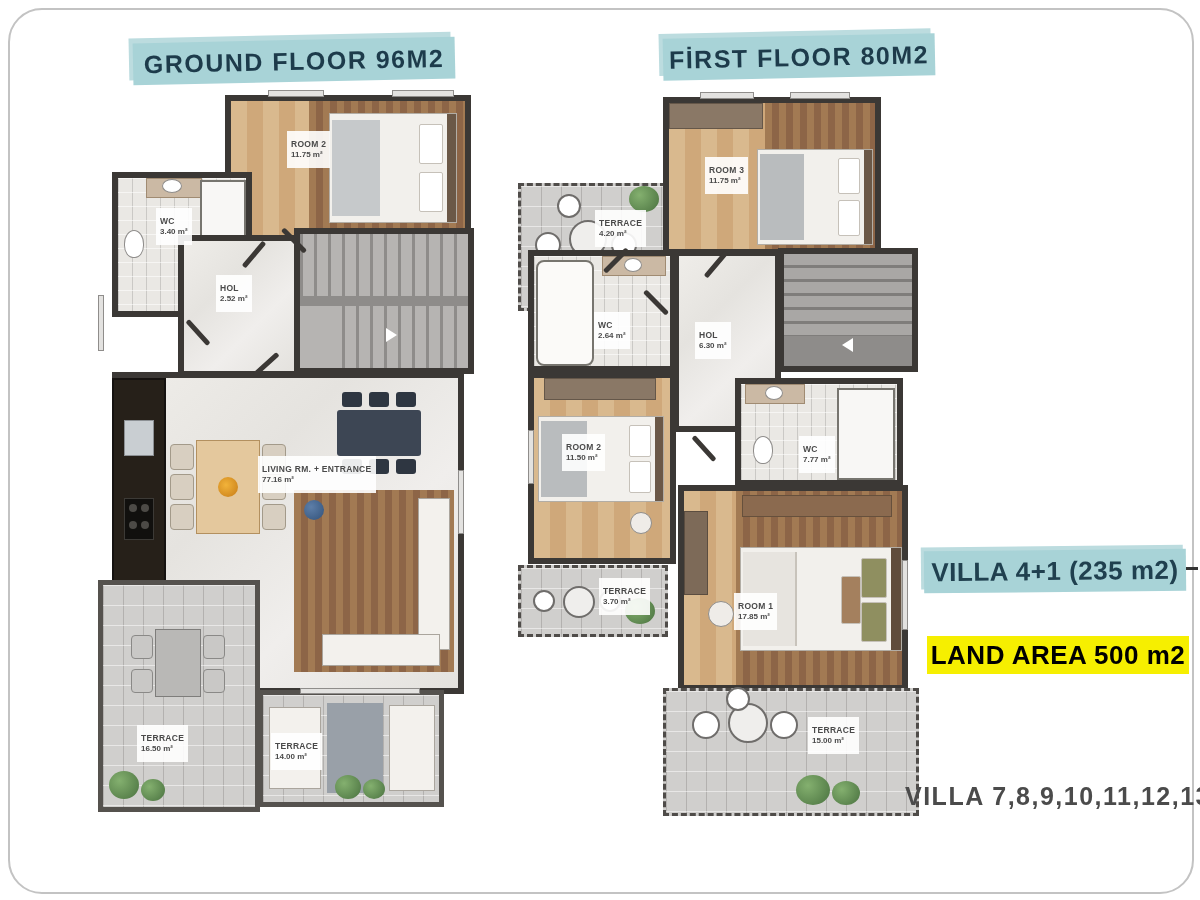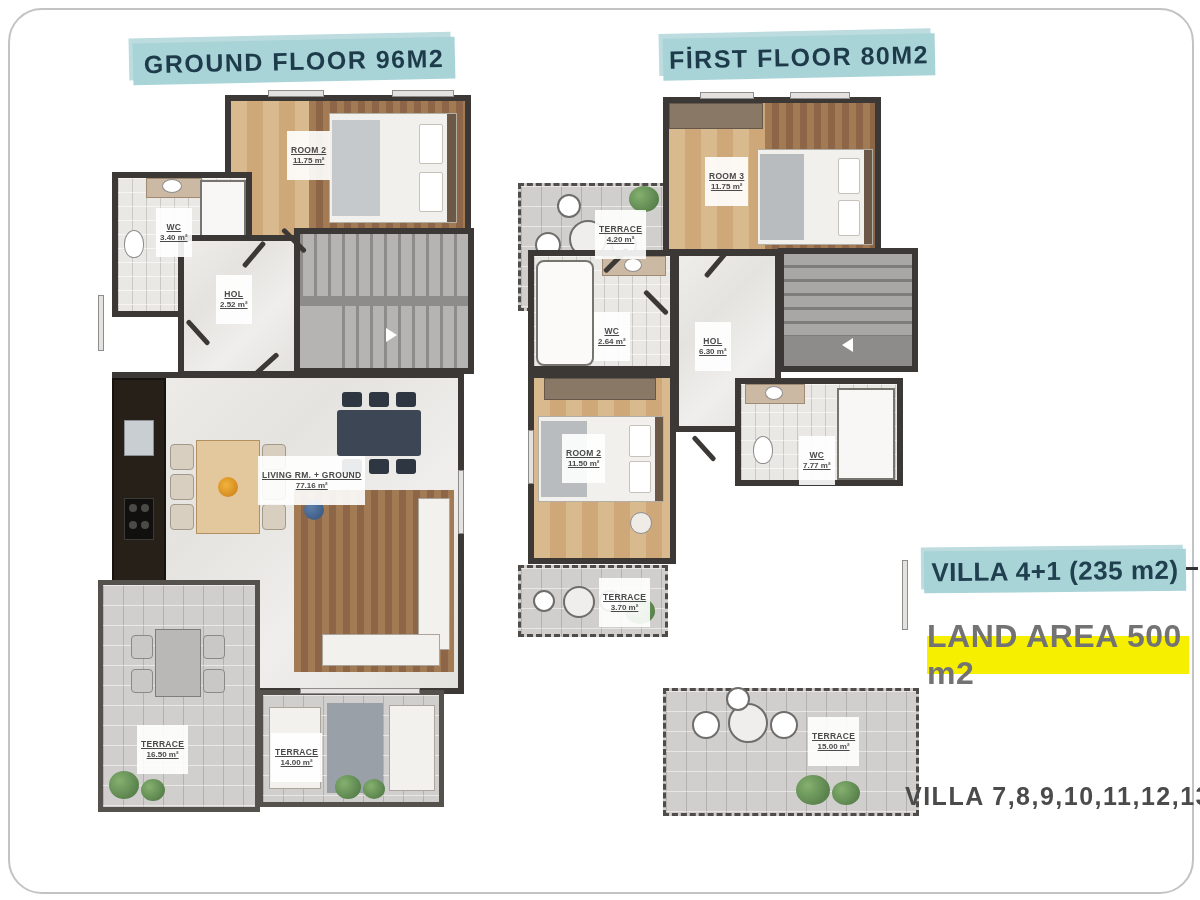--- a/index.html
+++ b/index.html
@@ -20,43 +20,43 @@
   .tileS{background-color:#eae8e4;background-image:linear-gradient(rgba(255,255,255,.55) 1px,transparent 1px),
          linear-gradient(90deg,rgba(165,163,160,.45) 1px,transparent 1px);background-size:14px 14px;}
   .tile{background-color:#d0cfcd;background-image:linear-gradient(rgba(255,255,255,.5) 1px,transparent 1px),
         linear-gradient(90deg,rgba(150,148,146,.5) 1px,transparent 1px);background-size:20px 20px;}
   .wood{background:repeating-linear-gradient(90deg,#d9b98e 0 16px,#cfa87a 16px 32px);}
   .wood2{background:repeating-linear-gradient(90deg,#a27a53 0 7px,#8d6547 7px 14px);}
   .stairsV{background:repeating-linear-gradient(90deg,#8e8c8a 0 3px,#b6b4b2 3px 14px);}
   .stairsH{background:repeating-linear-gradient(0deg,#7f7d7b 0 3px,#a9a7a5 3px 14px);}
   .rail{position:absolute;box-sizing:border-box;border:3px dashed #4f4c49;}
   
-  .chip{position:absolute;background:rgba(255,255,255,.9);padding:14px 4px;text-align:center;
-        color:#4a4a4a;line-height:1.25;z-index:5;text-decoration:underline;}
+  .chip{position:absolute;background:rgba(255,255,255,.9);padding:8px 4px;text-align:left;
+        color:#4a4a4a;line-height:1.25;z-index:5;}
   .chip .nm{display:block;font-size:8.5px;font-weight:bold;letter-spacing:.3px;white-space:nowrap;}
   .chip .ar{display:block;font-size:8px;font-weight:600;white-space:nowrap;}
   .win{position:absolute;background:#e3e2e0;border:1px solid #8f8d8b;box-sizing:border-box;}
   .door{position:absolute;width:32px;height:5px;background:#3b3835;border-radius:2px;}
   .bedB{position:absolute;background:#f2f0ec;border:1px solid #b2ada5;box-sizing:border-box;}
   .hb{position:absolute;background:#6b5847;}
   .pil{position:absolute;background:#fff;border:1px solid #c6c1b9;border-radius:2px;}
   .plant{position:absolute;border-radius:50%;background:radial-gradient(circle at 35% 35%,#84b06f,#49713f);}
   .circ{position:absolute;border-radius:50%;box-sizing:border-box;}
   .sofa{position:absolute;background:#f3f1ed;border:1px solid #aaa59d;box-sizing:border-box;}
   .dark{background:#262019;}
   
   .villaBanner{position:absolute;left:924px;top:550px;width:262px;height:42px;background:#a8d3d7;
                display:flex;align-items:center;justify-content:center;transform:rotate(-.6deg);
                color:#20404f;font-size:26px;font-weight:bold;letter-spacing:.5px;
                box-shadow:-3px -4px 0 0 #bcdcdf;}
   .terraceTxt{position:absolute;left:946px;top:596px;width:210px;height:34px;color:#2b2b2b;
               font-size:27px;text-align:center;}
   .landArea{position:absolute;left:927px;top:636px;width:262px;height:38px;background:#f6ef00;
-            display:flex;align-items:center;justify-content:center;color:#737373;
-            font-size:32px;font-weight:bold;letter-spacing:.5px;}
+            display:flex;align-items:center;justify-content:center;color:#000000;
+            font-size:26px;font-weight:bold;letter-spacing:.5px;}
   .villaNums{position:absolute;left:905px;top:782px;color:#4b4b4b;font-size:25px;font-weight:bold;
              letter-spacing:1.5px;white-space:nowrap;}
   .dash{position:absolute;left:1186px;top:567px;width:12px;height:3px;background:#333;}
   .arrowR{position:absolute;width:0;height:0;border-top:7px solid transparent;border-bottom:7px solid transparent;
           border-left:11px solid #fff;}
   .arrowL{position:absolute;width:0;height:0;border-top:7px solid transparent;border-bottom:7px solid transparent;
           border-right:11px solid #fff;}
 </style>
 </head>
 <body>
@@ -128,21 +128,21 @@
     <div class="abs" style="left:52px;top:126px;width:22px;height:24px;background:#d8cfc1;border:1px solid #a39a8a;border-radius:4px;"></div>
     <div class="abs" style="left:144px;top:66px;width:22px;height:24px;background:#d8cfc1;border:1px solid #a39a8a;border-radius:4px;"></div>
     <div class="abs" style="left:144px;top:96px;width:22px;height:24px;background:#d8cfc1;border:1px solid #a39a8a;border-radius:4px;"></div>
     <div class="abs" style="left:144px;top:126px;width:22px;height:24px;background:#d8cfc1;border:1px solid #a39a8a;border-radius:4px;"></div>
 
     <div class="abs wood2" style="left:176px;top:112px;width:160px;height:182px;"></div>
     <div class="sofa" style="left:300px;top:120px;width:32px;height:152px;"></div>
     <div class="sofa" style="left:204px;top:256px;width:118px;height:32px;"></div>
     <div class="plant" style="left:186px;top:122px;width:20px;height:20px;background:radial-gradient(circle at 35% 35%,#5d7ea8,#32527a);"></div>
     <div class="chip" style="left:140px;top:78px;">
-      <span class="nm">LIVING RM. + GROUND</span>
+      <span class="nm">LIVING RM. + ENTRANCE</span>
       <span class="ar">77.16 m²</span>
     </div>
   </div>
 
   <div class="abs dark" style="left:112px;top:378px;width:54px;height:260px;border:2px solid #151210;box-sizing:border-box;">
     <div class="abs" style="left:10px;top:40px;width:28px;height:34px;background:#c9ced2;border:1px solid #8c9094;"></div>
     <div class="abs" style="left:10px;top:118px;width:28px;height:40px;background:#11100e;border:1px solid #3c3a36;">
       <div class="circ" style="left:4px;top:5px;width:8px;height:8px;background:#4c4a46;"></div>
       <div class="circ" style="left:16px;top:5px;width:8px;height:8px;background:#4c4a46;"></div>
       <div class="circ" style="left:4px;top:22px;width:8px;height:8px;background:#4c4a46;"></div>
@@ -266,20 +266,37 @@
     <div class="circ" style="left:42px;top:18px;width:32px;height:32px;background:#efeeec;border:2px solid #6f6d6b;"></div>
     <div class="circ" style="left:12px;top:22px;width:22px;height:22px;background:#fff;border:2px solid #6f6d6b;"></div>
     <div class="circ" style="left:78px;top:22px;width:22px;height:22px;background:#fff;border:2px solid #6f6d6b;"></div>
     <div class="plant" style="left:104px;top:30px;width:30px;height:26px;"></div>
     <div class="chip" style="left:78px;top:10px;">
       <span class="nm">TERRACE</span>
       <span class="ar">3.70 m²</span>
     </div>
   </div>
 
+  <div class="r wood" style="left:678px;top:485px;width:230px;height:206px;">
+    <div class="abs wood2" style="left:52px;top:0;width:166px;height:194px;"></div>
+    <div class="abs" style="left:58px;top:4px;width:150px;height:22px;background:#8b6a4f;border:1px solid #66503c;box-sizing:border-box;"></div>
+    <div class="abs" style="left:0;top:20px;width:24px;height:84px;background:#7d6a58;border:1px solid #5b4d40;box-sizing:border-box;"></div>
+    <div class="circ" style="left:24px;top:110px;width:26px;height:26px;background:#efece8;border:1.5px solid #8f8d8b;"></div>
+    <div class="bedB" style="left:56px;top:56px;width:162px;height:104px;">
+      <div class="hb" style="right:0;top:0;width:10px;height:102px;background:#5f4c3c;"></div>
+      <div class="pil" style="right:14px;top:10px;width:24px;height:38px;background:#8f8f60;"></div>
+      <div class="pil" style="right:14px;top:54px;width:24px;height:38px;background:#8f8f60;"></div>
+      <div class="pil" style="right:40px;top:28px;width:18px;height:46px;background:#a4805e;"></div>
+      <div class="abs" style="left:2px;top:4px;width:52px;height:94px;background:#e7e4df;border-right:2px solid #c8c3bb;"></div>
+    </div>
+    <div class="chip" style="left:50px;top:102px;">
+      <span class="nm">ROOM 1</span>
+      <span class="ar">17.85 m²</span>
+    </div>
+  </div>
 
   <div class="rail tile" style="left:663px;top:688px;width:256px;height:128px;">
     <div class="circ" style="left:62px;top:12px;width:40px;height:40px;background:#efeeec;border:2px solid #6f6d6b;"></div>
     <div class="circ" style="left:26px;top:20px;width:28px;height:28px;background:#fff;border:2px solid #6f6d6b;"></div>
     <div class="circ" style="left:104px;top:20px;width:28px;height:28px;background:#fff;border:2px solid #6f6d6b;"></div>
     <div class="circ" style="left:60px;top:-4px;width:24px;height:24px;background:#fff;border:2px solid #6f6d6b;"></div>
     <div class="plant" style="left:130px;top:84px;width:34px;height:30px;"></div>
     <div class="plant" style="left:166px;top:90px;width:28px;height:24px;"></div>
     <div class="chip" style="left:142px;top:26px;">
       <span class="nm">TERRACE</span>

